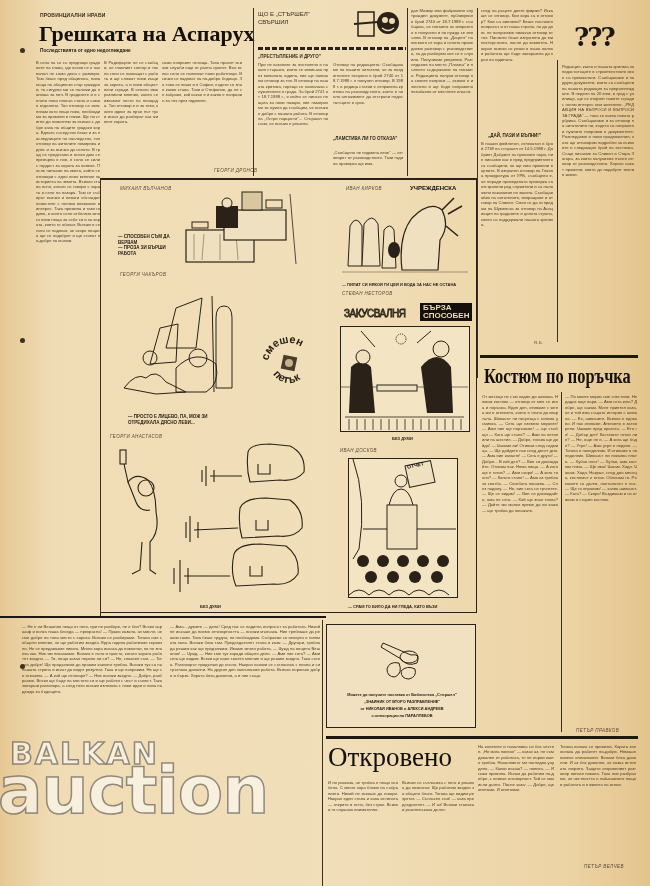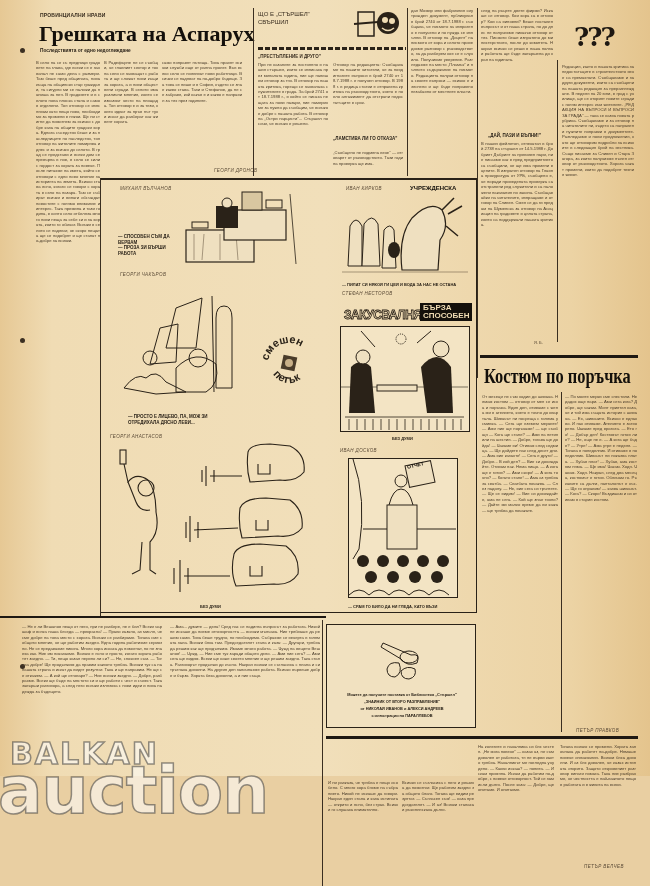--- a/index.html
+++ b/index.html
@@ -4,21 +4,21 @@
 <style>
   * { box-sizing: border-box; margin: 0; padding: 0; }
   html, body { width: 650px; height: 886px; overflow: hidden; }
   body {
     background: #e9cfa2;
     font-family: "Liberation Serif", serif;
     color: #2a2218;
     position: relative;
   }
   .page {
-    position: absolute; left: 0; top: 0; width: 650px; height: 776px;
+    position: absolute; left: 0; top: 0; width: 650px; height: 886px;
     background: linear-gradient(90deg, #e6c894 0%, #f0dcb4 8%, #f1dfba 50%, #ecd3a4 88%, #e4c48d 100%);
   }
   .abs { position: absolute; }
   .text-col {
     position: absolute;
     font-family: "Liberation Sans", sans-serif;
     font-size: 4.2px; line-height: 5.4px;
     color: #4a3c2a;
     text-align: justify;
     overflow: hidden;
@@ -177,21 +177,21 @@
     </svg>
   </div>
   <span class="abs" style="left:0;top:0;width:0;height:0;overflow:hidden;">Смешен петък</span>
 
   <div class="abs caption" style="left:128px;top:414px;width:120px;">
     <div>— ПРОСТО Е ЛИЦЕВО, ПА, МОЖ ЗИ</div>
     <div>ОТРЕДИХАЛА ДЯСНО ЛЕВИ...</div>
   </div>
 
   <div class="abs author" style="left:342px;top:291px;">СТЕФАН НЕСТОРОВ</div>
-  <div class="abs" style="left:344px;top:308px;font-family:'Liberation Sans',sans-serif;font-size:12px;font-weight:bold;color:#f0dcb4;-webkit-text-stroke:0.8px #2a2218;letter-spacing:-0.5px;">ЗАКУСВАЛНЯ</div>
+  <div class="abs" style="left:344px;top:308px;font-family:'Liberation Sans',sans-serif;font-size:10px;font-weight:normal;color:#f0dcb4;-webkit-text-stroke:0.8px #2a2218;letter-spacing:-0.5px;">ЗАКУСВАЛНЯ</div>
   <div class="abs" style="left:420px;top:303px;background:#14100b;color:#f0dcb4;font-family:'Liberation Sans',sans-serif;font-size:8px;font-weight:bold;line-height:8px;padding:1px 3px;">
     <div>БЪРЗА</div>
     <div>СПОСОБЕН</div>
   </div>
   <div class="cartoon-panel" style="left:340px;top:326px;width:130px;height:106px;">
     <svg width="127" height="103" viewBox="0 0 127 103">
       <path d="M0 60 L127 60" stroke="#2a2218" stroke-width="0.6"></path>
       <rect x="0" y="66" width="127" height="37" fill="none"></rect>
       <g stroke="#2a2218" stroke-width="0.8">
         <line x1="4" y1="90" x2="123" y2="90"></line>
@@ -305,20 +305,21 @@
   </div>
 
   <div class="thick-h" style="left:0;top:616px;width:326px;height:2px;"></div>
   <div class="text-col" style="left:22px;top:624px;width:140px;height:256px;"><span>— Не е ли Вешанов нещо от него, при не разбере, не е бил?</span> Всеки чаршаф и всяка наша беседа — прекрасна! — Право казано, аз мисля, че сме добре на това място с хората. Всички се разбираме. Тогава сме с общото мнение, че ще работим заедно. Една година работихме сериозно. Не се предавахме никога. Много хора искаха да помогнат, но не знаеха как. Ние им показахме. Всичко е ясно и просто, когато хората работят заедно. — Ти, нещо казал нервно ли си? — Не, спокоен съм. — Тогава добре! Ще продължим да правим каквото трябва. Всички тук са на нашата страна и искат да видят резултат. Така и ще направим. Не ще се откажем. — А кой ще отговаря? — Ние всички заедно. — Добре, разбрахме. Всеки ще бъде на мястото си и ще работи с чест и съвест. Така завърши разговора, а след него всички излязоха с нови идеи и нова надежда за бъдещето.</div>
 
   <div class="text-col" style="left:170px;top:624px;width:150px;height:256px;"><span>— Ама... думите — дела!</span> Сред нас се надигна въпросът за работата. Никой не искаше да поеме отговорността — всички мълчаха. Ние трябваше да решим сами. Това беше трудно, но необходимо. Събрахме се вечерта в голямата зала. Всички бяха там. Председателят стана и каза: — Другари, трябва да решим как ще продължим. Имаме много работа. <span>— Чужд на вещето Вешанов!</span> <span>— Чужд.</span> — Ние сме тук заради общото дело. <span>— Ами ние сега?</span> — Ами сега ще видим. Всеки ще каже своето мнение и ще решим заедно. Така стана. Разговорът продължи до късно. Накрая всички се съгласиха с плана и си тръгнаха доволни. На другия ден започнахме работа. Всичко вървеше добре и бързо. Хората бяха доволни, а и ние също.</div>
 
   <div class="rule-v" style="left:322px;top:620px;height:266px;"></div>
 
   <div class="thick-h" style="left:326px;top:736px;width:312px;"></div>
+  <div class="abs headline" style="left:328px;top:742px;font-size:27px;font-weight:normal;color:#14100b;">Откровено</div>
 
   <div class="text-col" style="left:328px;top:780px;width:70px;height:104px;">И ни разказа, че трябва е нещо особено. С много хора бяхме на събранието. Никой не искаше да говори. Накрая един стана и каза истината — открито и ясно, без страх. Всички го слушаха внимателно.</div>
   <div class="text-col" style="left:402px;top:780px;width:72px;height:104px;">Всички се съгласиха с него и решиха да помогнат. Ще работим заедно за общото благо. Тогава ще видим резултат. — Съгласен съм! — каза председателят. — И аз! Всички станаха и ръкопляскаха дълго.</div>
   <div class="text-col" style="left:478px;top:744px;width:76px;height:140px;">На колегите и началника си бях честен. „Не мога повече" — казах аз, не съм доволен от работата, тя не върви както трябва. Началникът ме погледна учудено. — Какво искаш? — попита. — Искам промяна. Искам да работим по-добре, с повече отговорност. Той се замисли дълго. После каза: — Добре, ще опитаме. И опитахме.</div>
   <div class="text-col" style="left:560px;top:744px;width:76px;height:126px;">Тогава всичко се промени. Хората започнаха да работят по-добре. Нямаше повече оплаквания. Всички бяха доволни. И аз бях доволен, че казах истината открито. Защото откровеният разговор винаги помага. Така ние разбрахме, че честността е най-важното нещо в работата и в живота на всеки.</div>
 
   <div class="abs author" style="left:584px;top:864px;">ПЕТЪР ВЕЛЧЕВ</div>
 
   <div class="watermark" style="left:10px;top:736px;font-size:30px;letter-spacing:2px;">BALKAN</div>
   <div class="watermark" style="left:-2px;top:752px;font-size:66px;letter-spacing:-1px;">auction</div>

